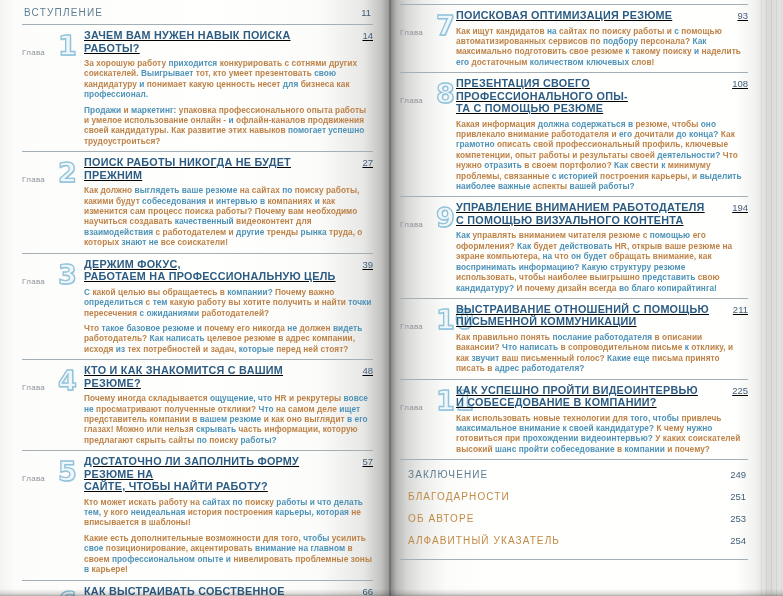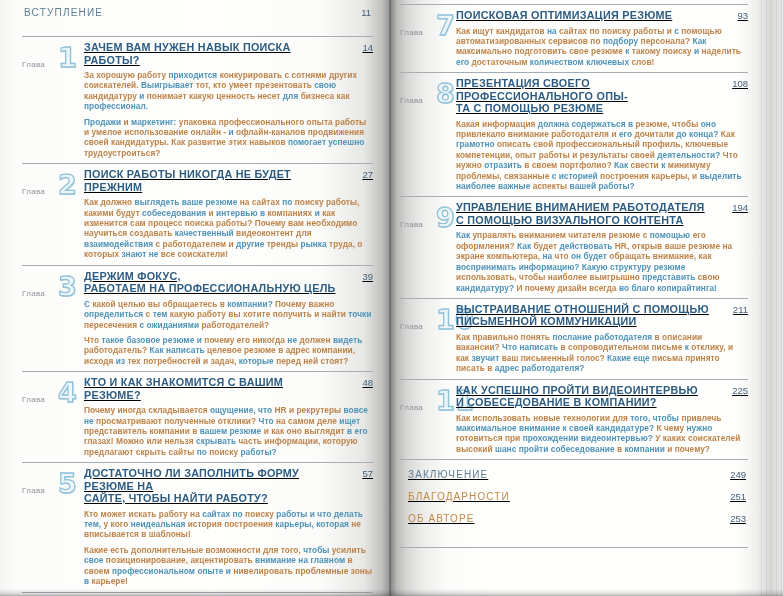--- a/index.html
+++ b/index.html
@@ -26,21 +26,21 @@
   }
   .spread::after{ 
     content:"";position:absolute;left:0;bottom:0;width:100%;height:7px;
     background:linear-gradient(180deg,rgba(0,0,0,0) 0%,rgba(0,0,0,0.14) 70%,rgba(70,70,70,0.45) 100%);
     pointer-events:none;
   }
   .inner-left{padding:3px 18px 0 22px;}
   .inner-right{padding:4px 35px 0 9px;position:relative;}
   
   .fm-row{display:flex;justify-content:space-between;align-items:flex-end;
-    padding:4px 2px 18px 2px;border-bottom:1px solid #a3aeb5;}
+    padding:4px 2px 6px 2px;border-bottom:1px solid #a3aeb5;}
   .fm-label{font-size:10px;letter-spacing:1.2px;color:#5f7d92;font-weight:400;}
   .fm-page{font-size:9.5px;color:#44607a;}
   
   .chapter{display:flex;padding:4px 0 5px 0;}
   .page-left .chapter + .chapter{border-top:1px solid #a3aeb5;}
   .page-left .chapter:last-child{border-bottom:1px solid #a3aeb5;}
   .page-right .chapter{border-top:1px solid #a3aeb5;}
   .label-col{flex:none;display:flex;align-items:flex-start;gap:13px;padding-top:3px;}
   .inner-left .label-col{width:62px;}
   .inner-right .label-col{width:56px;}
@@ -52,21 +52,21 @@
   .content-col{flex:1;min-width:0;}
   .title-row{display:flex;align-items:flex-start;gap:6px;text-decoration:underline;}
   .ch-title{flex:1;margin:0;font-size:10.8px;line-height:12.5px;font-weight:700;
     color:#2c5c83;letter-spacing:0.25px;white-space:pre-line;}
   .ch-page{flex:none;width:26px;text-align:right;font-size:9.5px;color:#44607a;padding-top:1px;}
   .ch-desc p{margin:4px 0 0 0;font-size:8.3px;line-height:10.4px;color:#be8348;letter-spacing:0.05px;font-weight:bold;}
   .ch-desc p + p{margin-top:5px;}
   .wo{color:#be8348;} .wb{color:#4e93b8;}
   
   .back-matter{border-top:1px solid #a3aeb5;border-bottom:1px solid #a3aeb5;
-    padding:3px 0 18px 0;margin-top:0;text-decoration:underline;}
+    padding:3px 0 8px 0;margin-top:0;}
   .bm-row{display:flex;justify-content:space-between;align-items:flex-end;padding:5.5px 2px 5.5px 8px;}
   .bm-label{font-size:10px;letter-spacing:1.1px;}
   .bm-label.slate{color:#5f7d92;} .bm-label.orange{color:#c08a45;}
   .bm-page{font-size:9.5px;color:#44607a;}
   
   .gutter-line{position:absolute;left:389px;top:0;width:3px;height:596px;
     background:linear-gradient(90deg,rgba(60,60,60,0.35),rgba(90,90,90,0.55),rgba(120,120,120,0.25));
     pointer-events:none;}
 </style>
 </head>
@@ -285,17 +285,21 @@
   <div class="bm-row">
     <span class="bm-label orange">БЛАГОДАРНОСТИ</span>
     <span class="bm-page">251</span>
   </div>
 
   <div class="bm-row">
     <span class="bm-label orange">ОБ АВТОРЕ</span>
     <span class="bm-page">253</span>
   </div>
 
+  <div class="bm-row">
+    <span class="bm-label orange">АЛФАВИТНЫЙ УКАЗАТЕЛЬ</span>
+    <span class="bm-page">254</span>
+  </div>
 </div>
     </div>
   </div>
 
 </div>
 
 </body></html>

